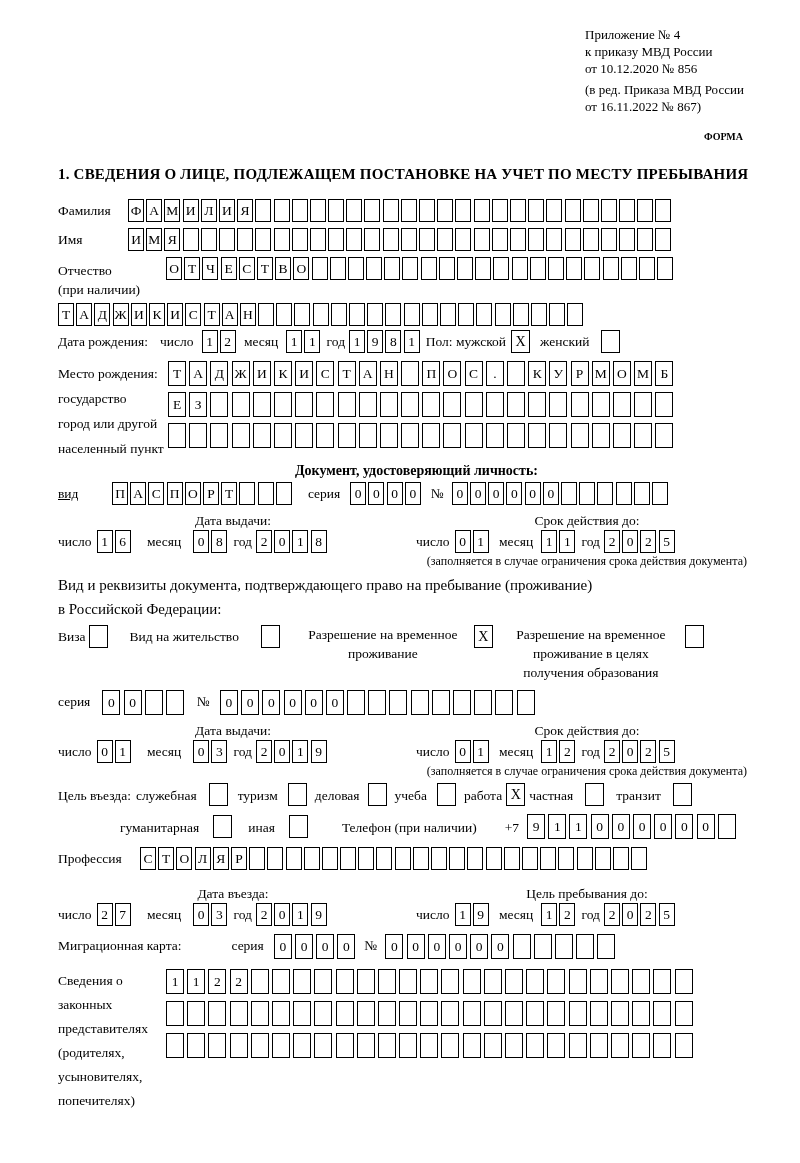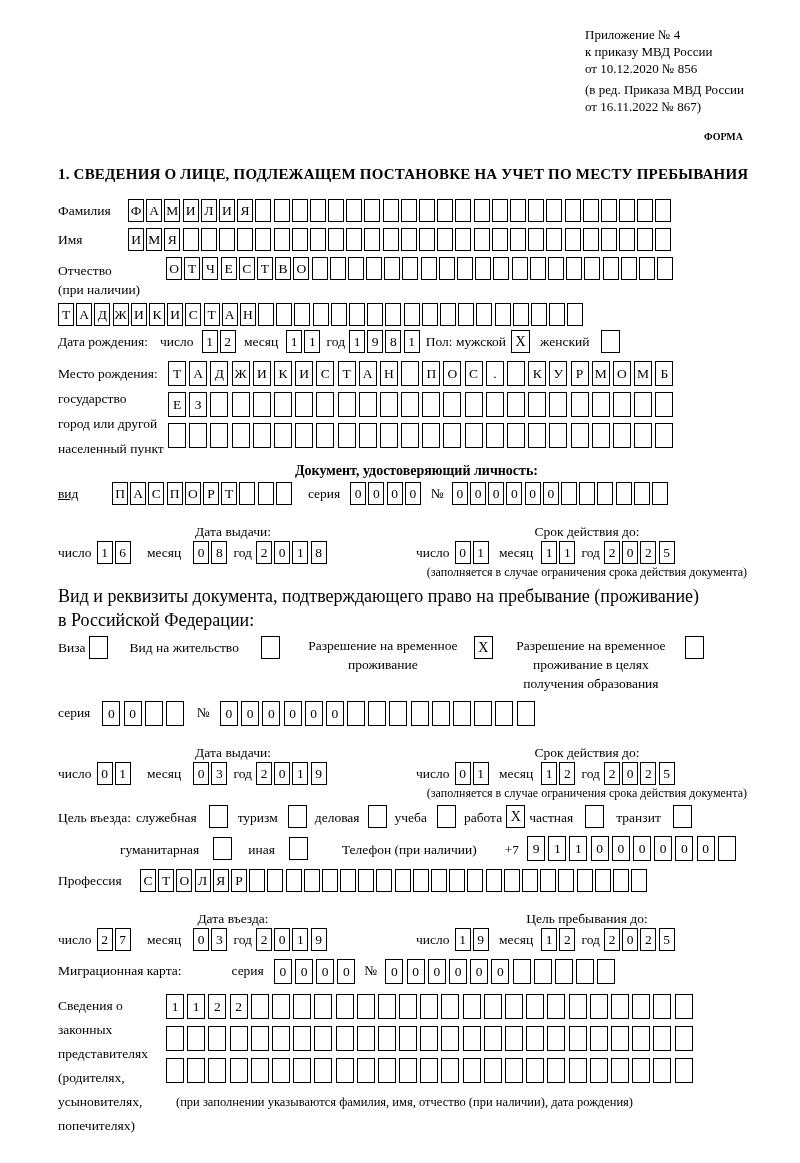--- a/index.html
+++ b/index.html
@@ -35,29 +35,29 @@
   .top-right { width:190px; margin-left:auto; font-size:13px; line-height:17px; }
   .top-right .gap { height:4px; }
   .forma { text-align:right; font-weight:bold; font-size:10px; padding-right:32px; margin-top:16px; }
   .title { text-align:center; font-weight:bold; font-size:15.5px; line-height:21px; margin-top:16px; }
   .blank-line { display:inline-block; width:55px; border-bottom:2px solid #000; margin-left:10px; vertical-align:baseline; }
   .sec-head { font-weight:bold; font-size:15px; margin-top:24px; margin-bottom:16px; letter-spacing:0.2px; }
 
   .two-line-label div { line-height:19px; }
   .doc-head { text-align:center; font-weight:bold; font-size:14px; margin:2px 0 3px 0; }
 
-  .dateheads { display:flex; font-size:13.5px; margin-top:19px; }
+  .dateheads { display:flex; font-size:13.5px; margin-top:8px; }
   .dh1 { width:350px; text-align:center; }
   .dh2 { width:330px; text-align:center; margin-left:14px; }
   .daterow { display:flex; margin-top:1px; }
   .dgrp { display:flex; align-items:flex-start; }
   .dgrp .lbl { padding-top:4px; }
   .note-right { text-align:right; padding-right:28px; font-size:12px; margin-top:1px; margin-bottom:4px; }
 
-  .intro { font-size:18px; line-height:24px; }
+  .intro { font-size:15px; line-height:24px; }
 
   .visa-row { display:flex; align-items:flex-start; margin-top:4px; margin-bottom:8px; }
   .opt-multi { text-align:center; font-size:13.5px; line-height:19px; }
 
   .purpose-row { display:flex; align-items:center; margin-bottom:8px; }
   .purpose-row .lbl { padding-top:3px; }
 
   .rep-block { display:flex; align-items:flex-start; margin-top:4px; }
   .rep-labels { width:108px; font-size:13.5px; line-height:24px; flex:0 0 auto; }
   .rep-rows .cellrow { margin-bottom:7px; }
@@ -751,17 +751,16 @@
           <span class="wcell"></span>
           <span class="wcell"></span>
           <span class="wcell"></span>
           <span class="wcell"></span>
           <span class="wcell"></span>
           <span class="wcell"></span>
           <span class="wcell"></span>
           <span class="wcell"></span>
           <span class="wcell"></span>
         </div>
-      <div class="rep-note">(при заполнении указываются фамилия, имя, отчество (при наличии), дата рождения)</div>
     </div>
   </div>
 
 </div>
 
 </body></html>

